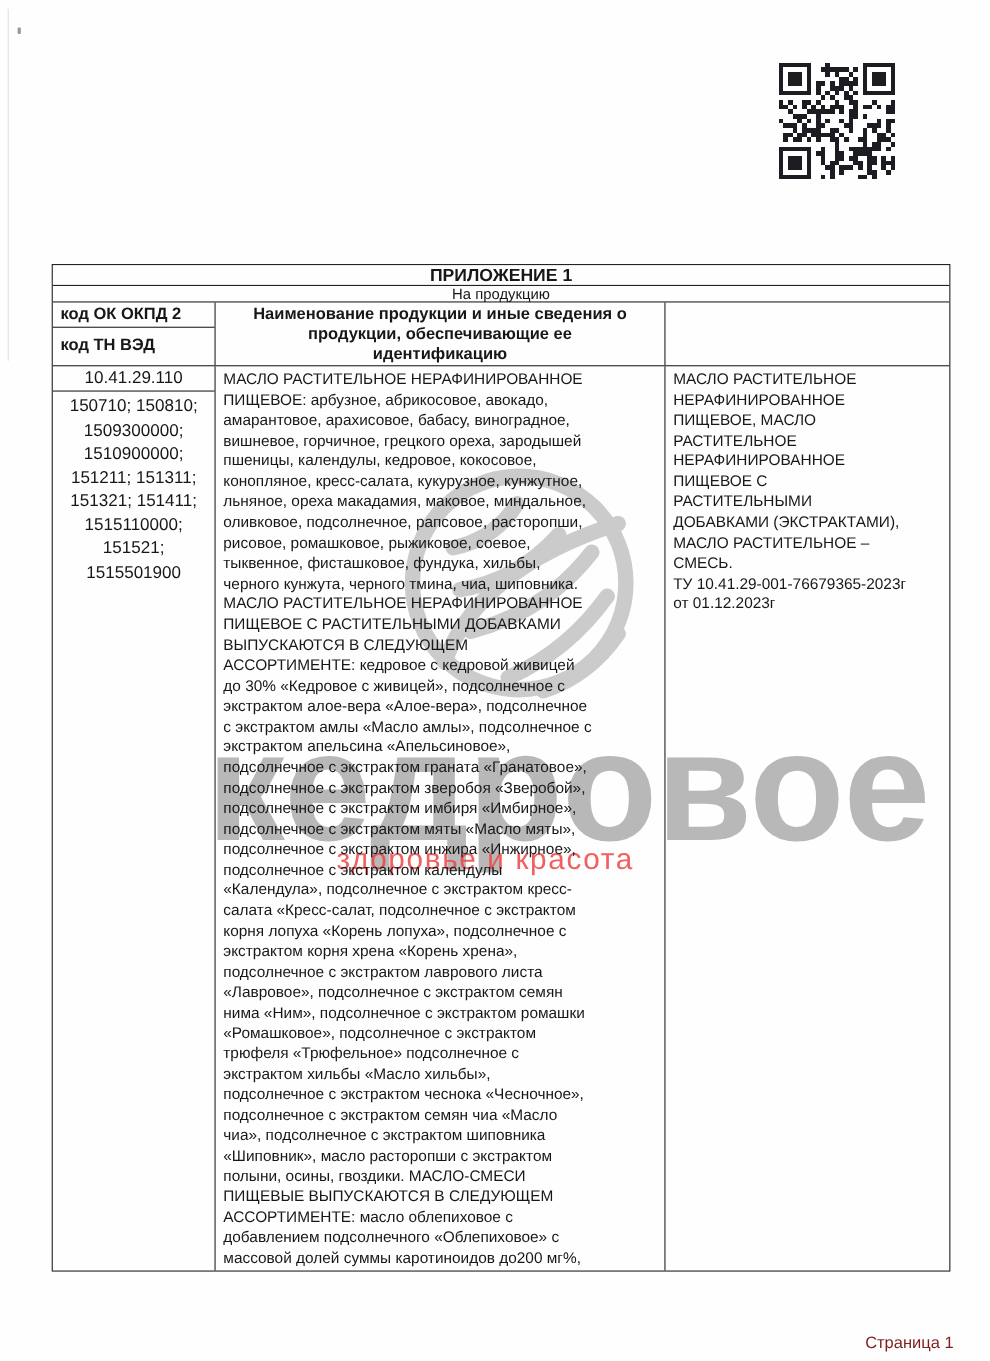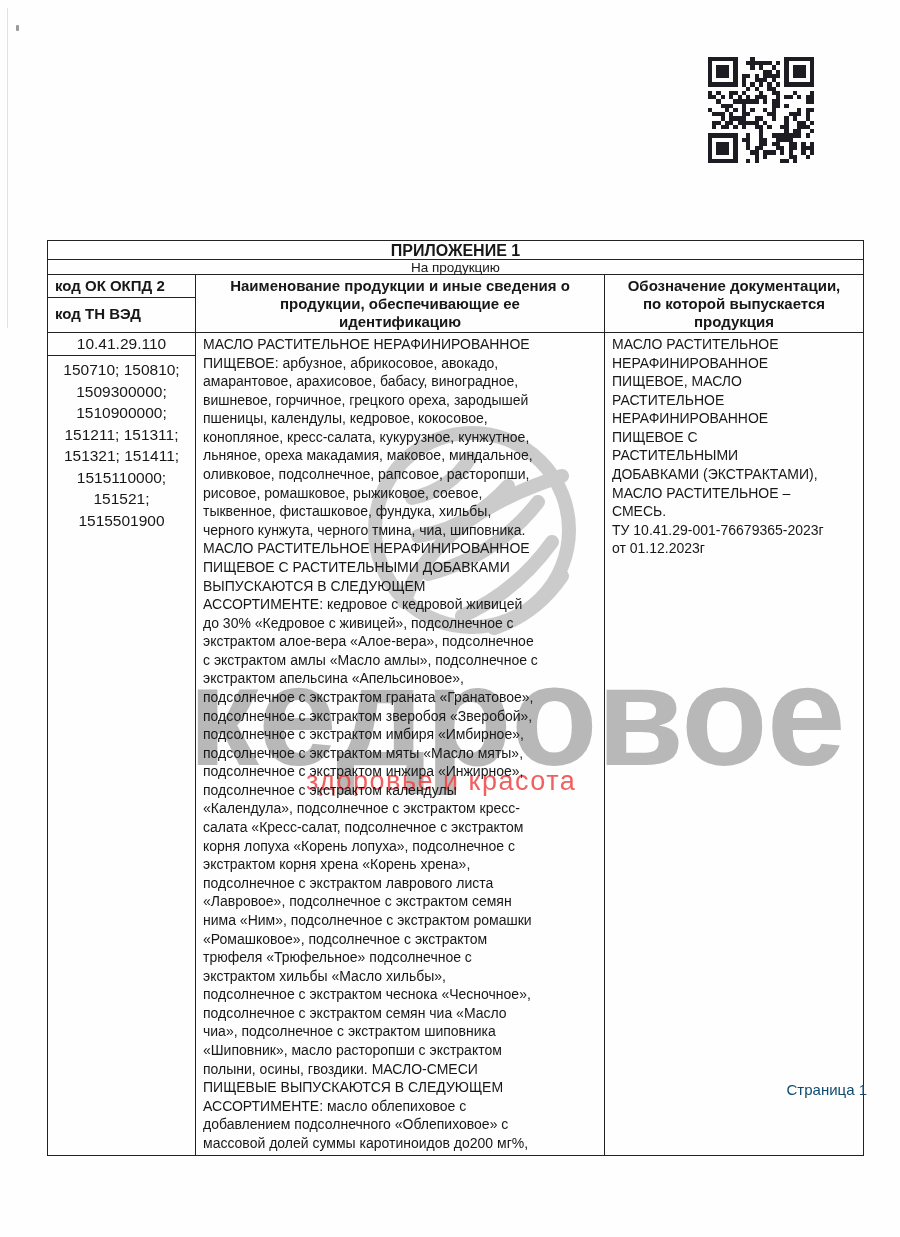--- a/index.html
+++ b/index.html
@@ -38,21 +38,21 @@
        line-height:22px;padding-left:7px;}
   .h1b{height:33px;font-weight:bold;font-size:15px;line-height:32px;padding-left:7px;}
   .h-center{display:flex;align-items:center;justify-content:center;text-align:center;
             font-weight:bold;font-size:15px;line-height:18px;white-space:pre-line;}
   .r-body{display:flex;height:822px;border-bottom:none;}
   .okpd{height:23px;border-bottom:1.5px solid #222;text-align:center;
         font-size:15.5px;line-height:21px;}
   .tnved{text-align:center;font-size:15.5px;line-height:21.5px;padding-top:3px;}
   .body-text{padding:2px 5px 0 7px;font-size:14px;line-height:18.58px;white-space:pre-line;}
 
-  .footer{position:absolute;top:1081px;right:33px;font-size:15px;color:#0c4a6e;z-index:2;}
+  .footer{position:absolute;top:1212px;right:33px;font-size:15px;color:#7f1d1d;z-index:2;}
 </style>
 </head>
 <body>
 
 <div class="page">
 
   <div class="scan-line"></div>
   <div class="scan-speck"></div>
 
   <div class="qr"><svg width="106" height="106" viewBox="0 0 25 25" shape-rendering="crispEdges">
@@ -380,23 +380,20 @@
     <div class="row r-title3">На продукцию</div>
 
     <div class="row r-head">
       <div class="c1">
         <div class="h1a">код ОК ОКПД 2</div>
         <div class="h1b">код ТН ВЭД</div>
       </div>
       <div class="c2 h-center">Наименование продукции и иные сведения о
 продукции, обеспечивающие ее
 идентификацию</div>
-      <div class="c3 h-center">Обозначение документации,
-по которой выпускается
-продукция</div>
     </div>
 
     <div class="r-body">
       <div class="c1">
         <div class="okpd">10.41.29.110</div>
         <div class="tnved" style="white-space:pre-line;">150710; 150810;
 1509300000;
 1510900000;
 151211; 151311;
 151321; 151411;

